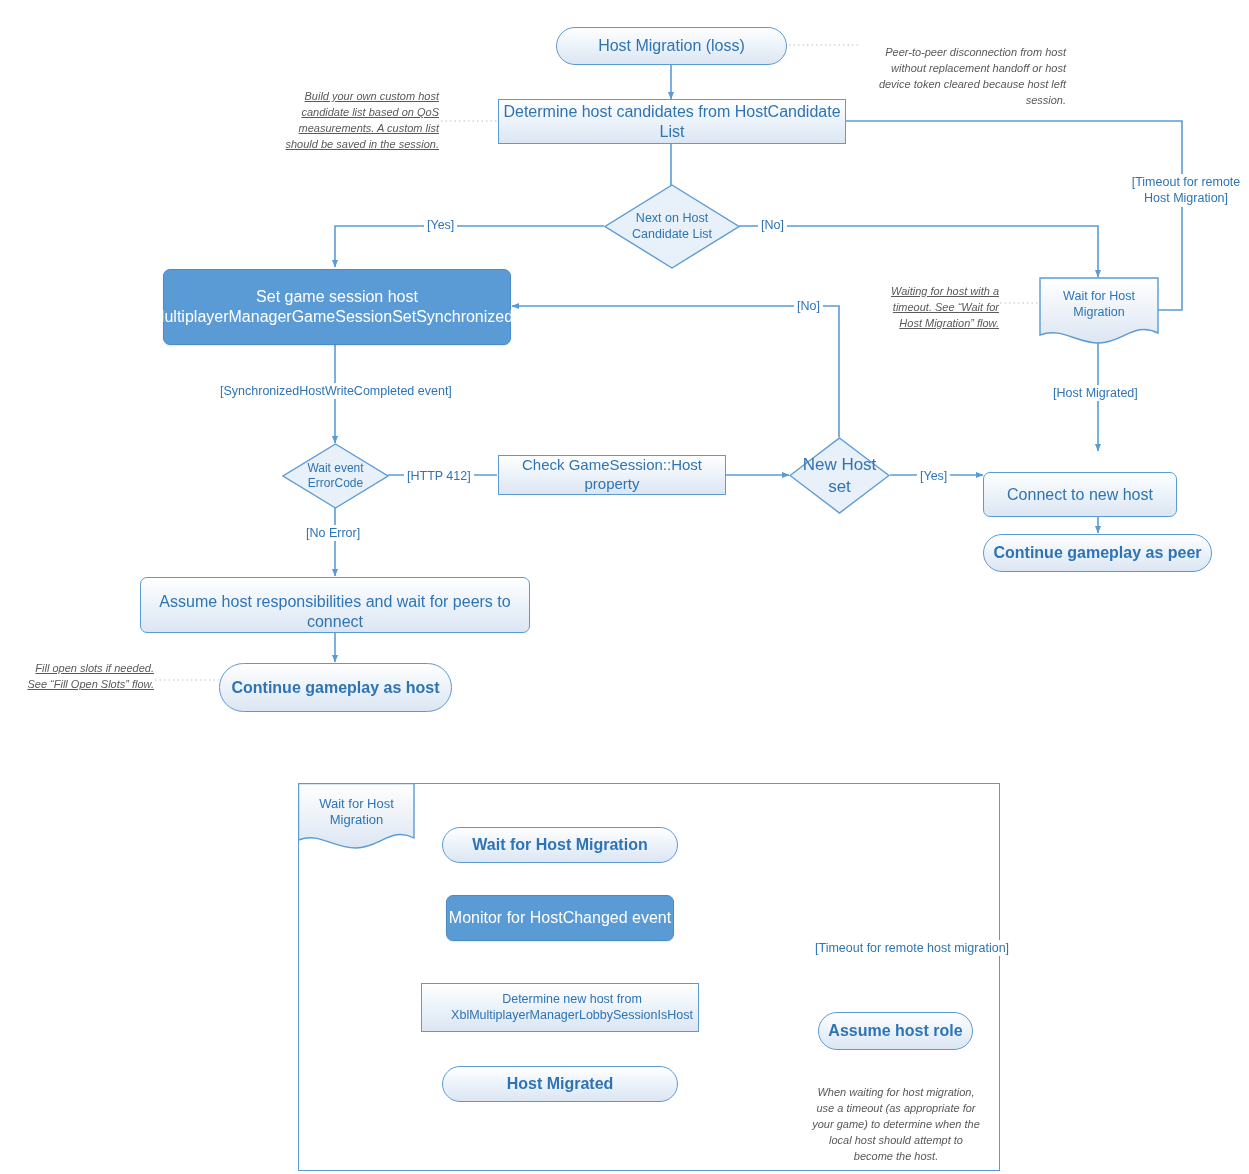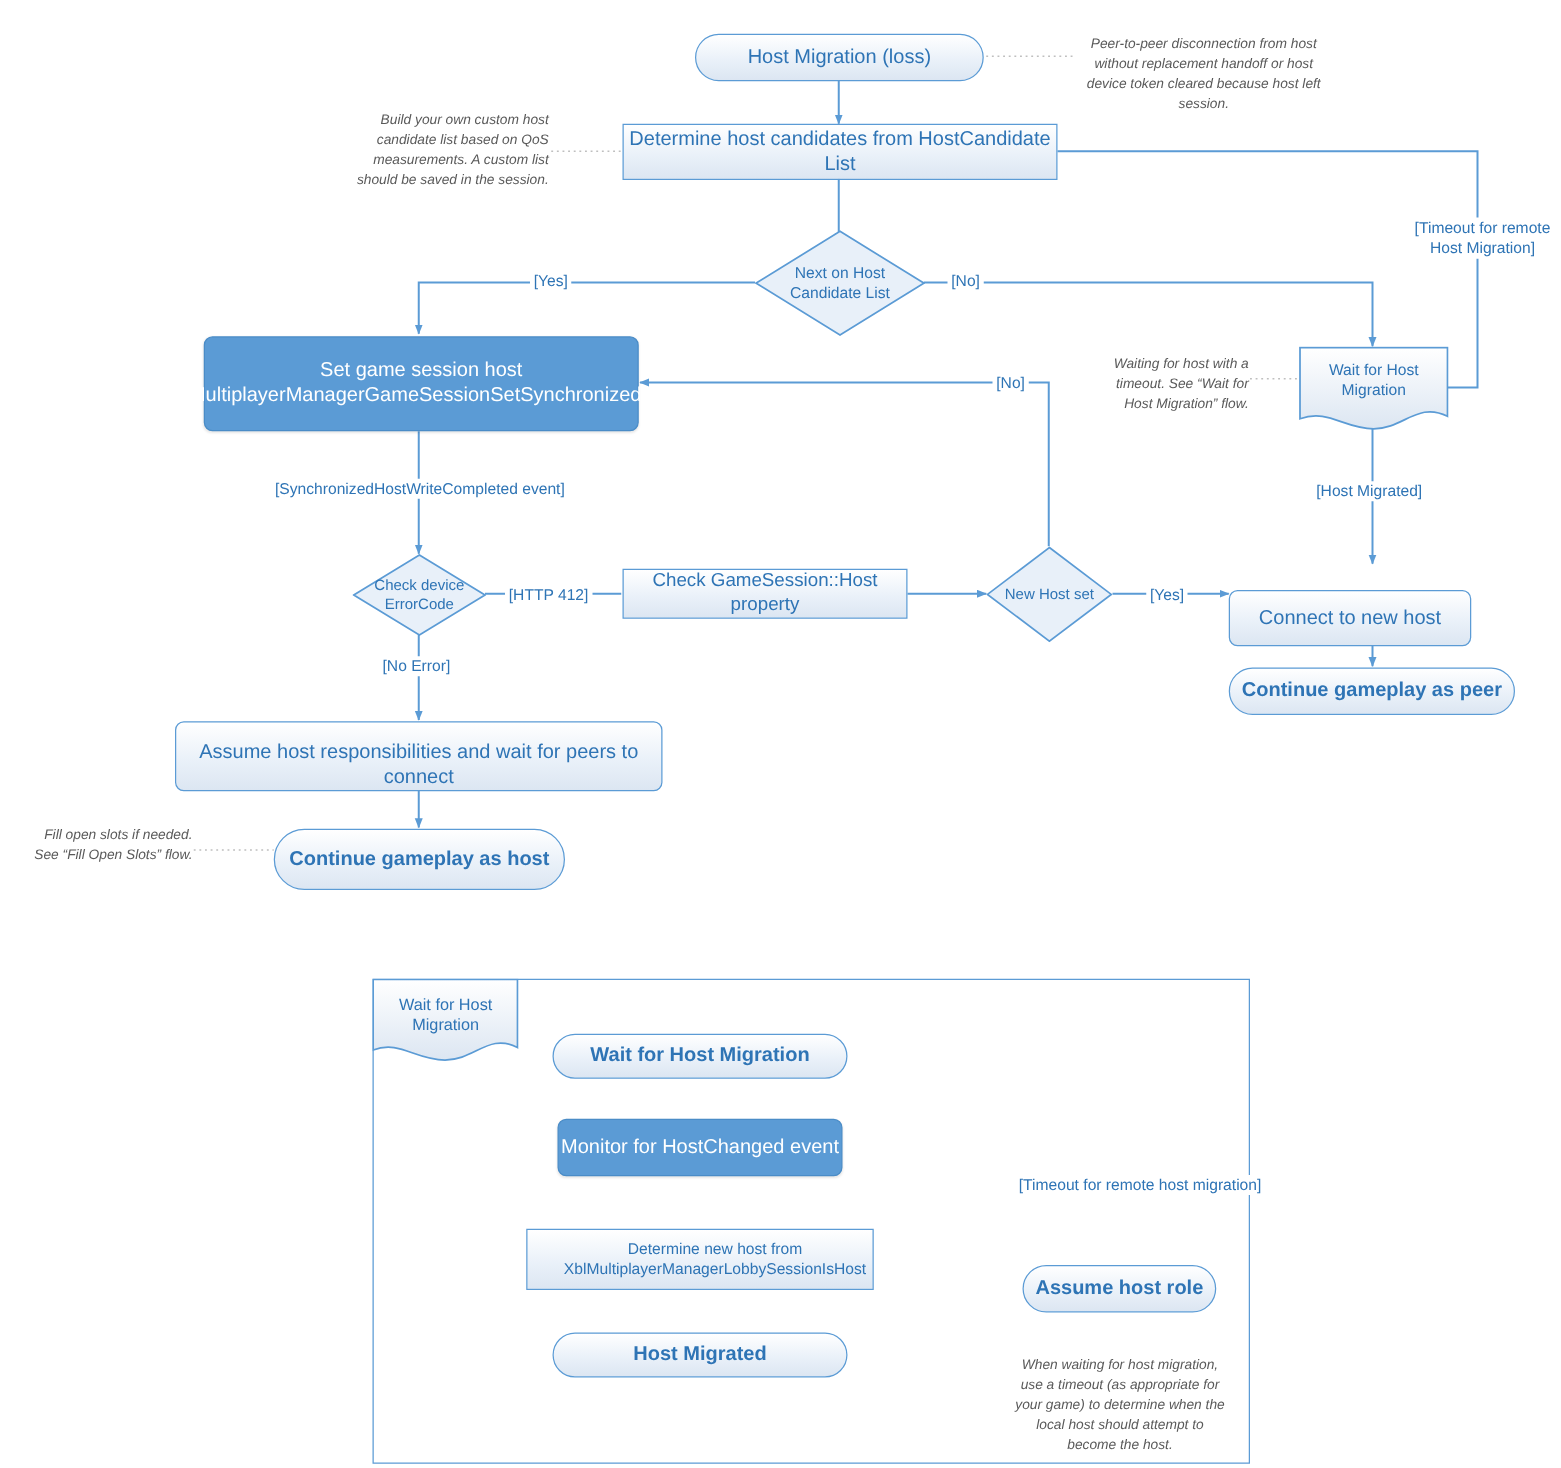--- a/index.html
+++ b/index.html
@@ -72,22 +72,22 @@
     white-space: pre-line;
   }
   .note {
     position: absolute;
     color: #595959;
     font-size: 11px;
     font-style: italic;
     line-height: 1.45;
     z-index: 4;
   }
-  .note.right  { text-align: right; }
-  .note.left   { text-align: center; }
+  .note.right  { text-align: right; text-decoration: underline; }
+  .note.left   { text-align: right; margin-top: 17px; }
   .note.center { text-align: center; }
   .container-box {
     position: absolute;
     box-sizing: border-box;
     border: 1px solid #5B9BD5;
     background: #ffffff;
     z-index: 1;
   }
   .doc-shape { position: absolute; z-index: 3; }
 </style>
@@ -159,31 +159,31 @@
 Candidate List</div>
 
 <div class="node solid" style="left:163px; top:269px; width:348px; height:76px; white-space:pre-line;">
   <span style="white-space:pre-line;">Set game session host
 (XblMultiplayerManagerGameSessionSetSynchronizedHost)</span>
 </div>
 
 <svg class="doc-shape" style="left:282px; top:443px; width:107px; height:66px;" viewBox="0 0 107 66">
   <polygon points="53.5,1 106,33 53.5,65 1,33" fill="#e8f0f9" stroke="#5B9BD5" stroke-width="1.4"></polygon>
 </svg>
-<div class="diamond-label" style="left:277px; top:443px; width:117px; height:66px; white-space:pre-line; font-size:12px;">Check device
+<div class="diamond-label" style="left:277px; top:443px; width:117px; height:66px; white-space:pre-line; font-size:12px;">Wait event
 ErrorCode</div>
 
 <div class="node light square" style="left:498px; top:455px; width:228px; height:40px; font-size:15px;">
   <span>Check GameSession::Host property</span>
 </div>
 
 <svg class="doc-shape" style="left:789px; top:437px; width:101px; height:77px;" viewBox="0 0 101 77">
   <polygon points="50.5,1 100,38.5 50.5,76 1,38.5" fill="#e8f0f9" stroke="#5B9BD5" stroke-width="1.4"></polygon>
 </svg>
-<div class="diamond-label" style="left:789px; top:437px; width:101px; height:77px; font-size:12px;">New Host set</div>
+<div class="diamond-label" style="left:789px; top:437px; width:101px; height:77px; font-size:17px;">New Host set</div>
 
 <svg class="doc-shape" style="left:1039px; top:277px; width:120px; height:67px;" viewBox="0 0 120 67">
   <defs>
     <linearGradient id="lg1" x1="0" y1="0" x2="0" y2="1">
       <stop offset="0%" stop-color="#ffffff"></stop>
       <stop offset="100%" stop-color="#dce6f2"></stop>
     </linearGradient>
   </defs>
   <path d="M1,1 L119,1 L119,56 C95,44 84,66 60,66 C36,66 24,50 1,58 Z" fill="url(#lg1)" stroke="#5B9BD5" stroke-width="1.4"></path>
 </svg>

